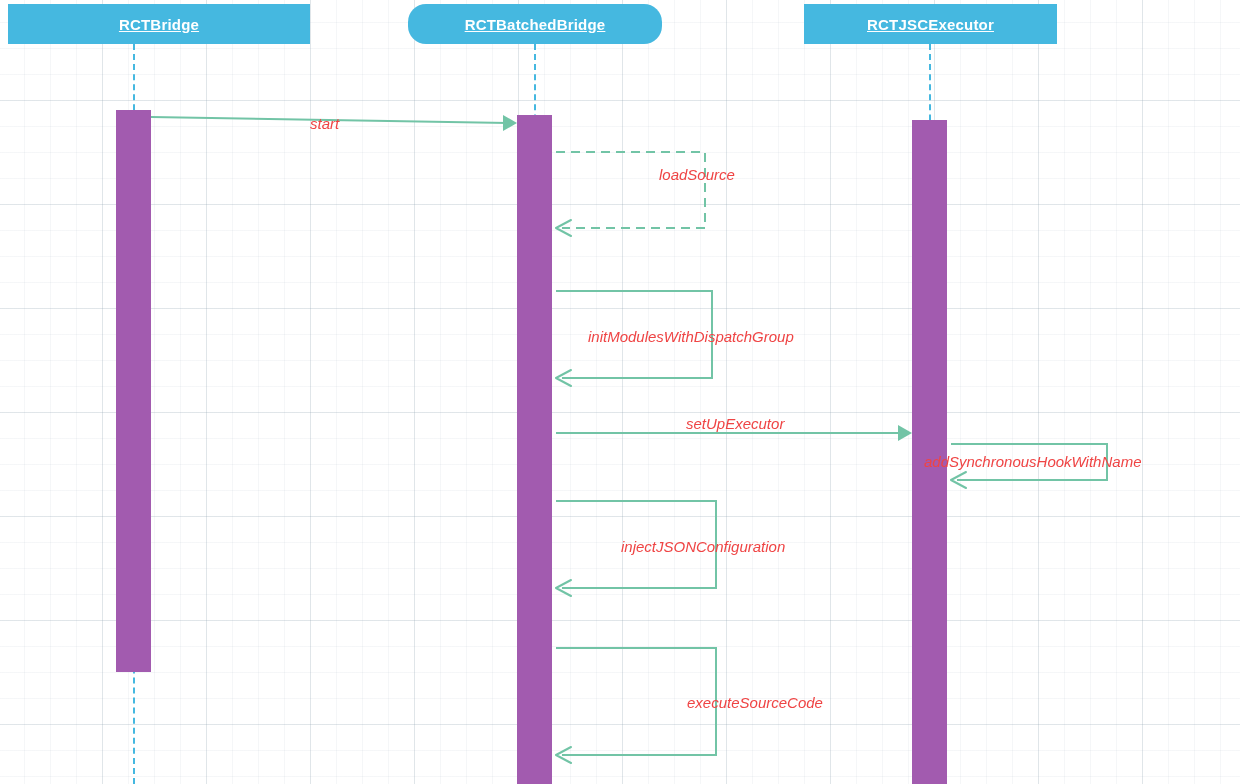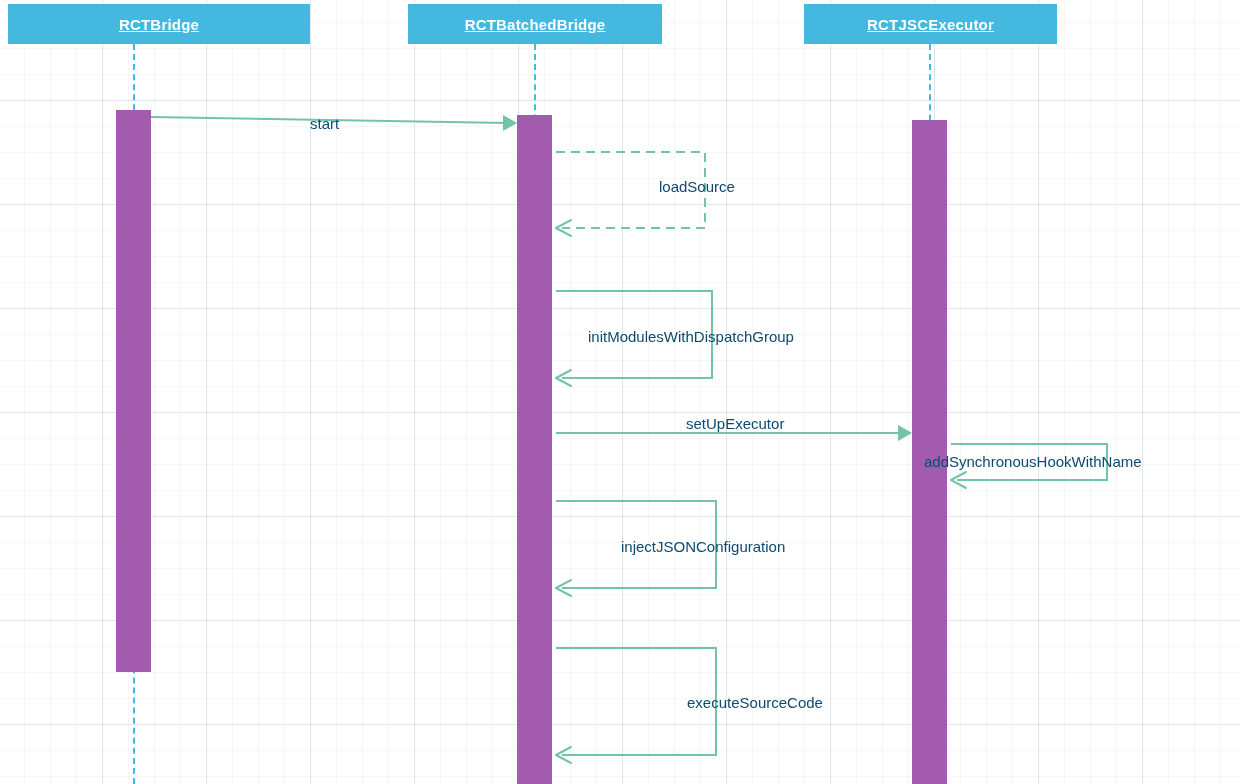--- a/index.html
+++ b/index.html
@@ -28,21 +28,21 @@
     display:flex;align-items:center;justify-content:center;
     box-sizing:border-box;
   }
   .pbox span{
     color:#ffffff;font-weight:bold;font-size:15px;
     text-decoration:underline;letter-spacing:.2px;
     white-space:nowrap;
   }
   .act{position:absolute;background:#A25BAF;width:35px;}
   .msglabel{
-    position:absolute;color:#0c4a6e;font-size:15px;white-space:nowrap;
+    position:absolute;color:#ef4444;font-size:15px;white-space:nowrap;font-style:italic;
   }
   svg.arrows{position:absolute;left:0;top:0;width:1240px;height:784px;overflow:visible;}
   .ln{stroke:#72C4A6;stroke-width:2;fill:none;}
   .ln-dash{stroke:#72C4A6;stroke-width:2;fill:none;stroke-dasharray:9 6;}
   .head-solid{fill:#72C4A6;}
   .head-open{stroke:#72C4A6;stroke-width:2;fill:none;stroke-linecap:round;stroke-linejoin:round;}
 </style>
 </head>
 <body>
 
@@ -50,21 +50,21 @@
 
 <div id="stage">
 
   <div class="lifeline" style="left:133px;top:44px;height:740px;"></div>
   <div class="lifeline" style="left:534px;top:44px;height:740px;"></div>
   <div class="lifeline" style="left:929px;top:44px;height:740px;"></div>
 
   <div class="pbox" style="left:8px;top:4px;width:302px;">
     <span>RCTBridge</span>
   </div>
-  <div class="pbox" style="left:408px;top:4px;width:254px;">
+  <div class="pbox" style="left:408px;top:4px;width:254px;border-radius:18px;">
     <span>RCTBatchedBridge</span>
   </div>
   <div class="pbox" style="left:804px;top:4px;width:253px;">
     <span>RCTJSCExecutor</span>
   </div>
 
   <div class="act" style="left:116px;top:110px;height:562px;"></div>
   <div class="act" style="left:517px;top:115px;height:669px;"></div>
   <div class="act" style="left:912px;top:120px;height:664px;"></div>
 
@@ -101,21 +101,21 @@
     </g>
 
     <g>
       <path class="ln" d="M556,648 L716,648 L716,755 L562,755"></path>
       <path class="head-open" d="M571,747 L556,755 L571,763"></path>
     </g>
   </svg>
 
   <div class="msglabel" style="left:310px;top:115px;">start</div>
 
-  <div class="msglabel" style="left:659px;top:178px;">loadSource</div>
+  <div class="msglabel" style="left:659px;top:166px;">loadSource</div>
 
   <div class="msglabel" style="left:588px;top:328px;">initModulesWithDispatchGroup</div>
 
   <div class="msglabel" style="left:686px;top:415px;">setUpExecutor</div>
 
   <div class="msglabel" style="left:924px;top:453px;">addSynchronousHookWithName</div>
 
   <div class="msglabel" style="left:621px;top:538px;">injectJSONConfiguration</div>
 
   <div class="msglabel" style="left:639px;top:694px;margin-left:48px;">executeSourceCode</div>

